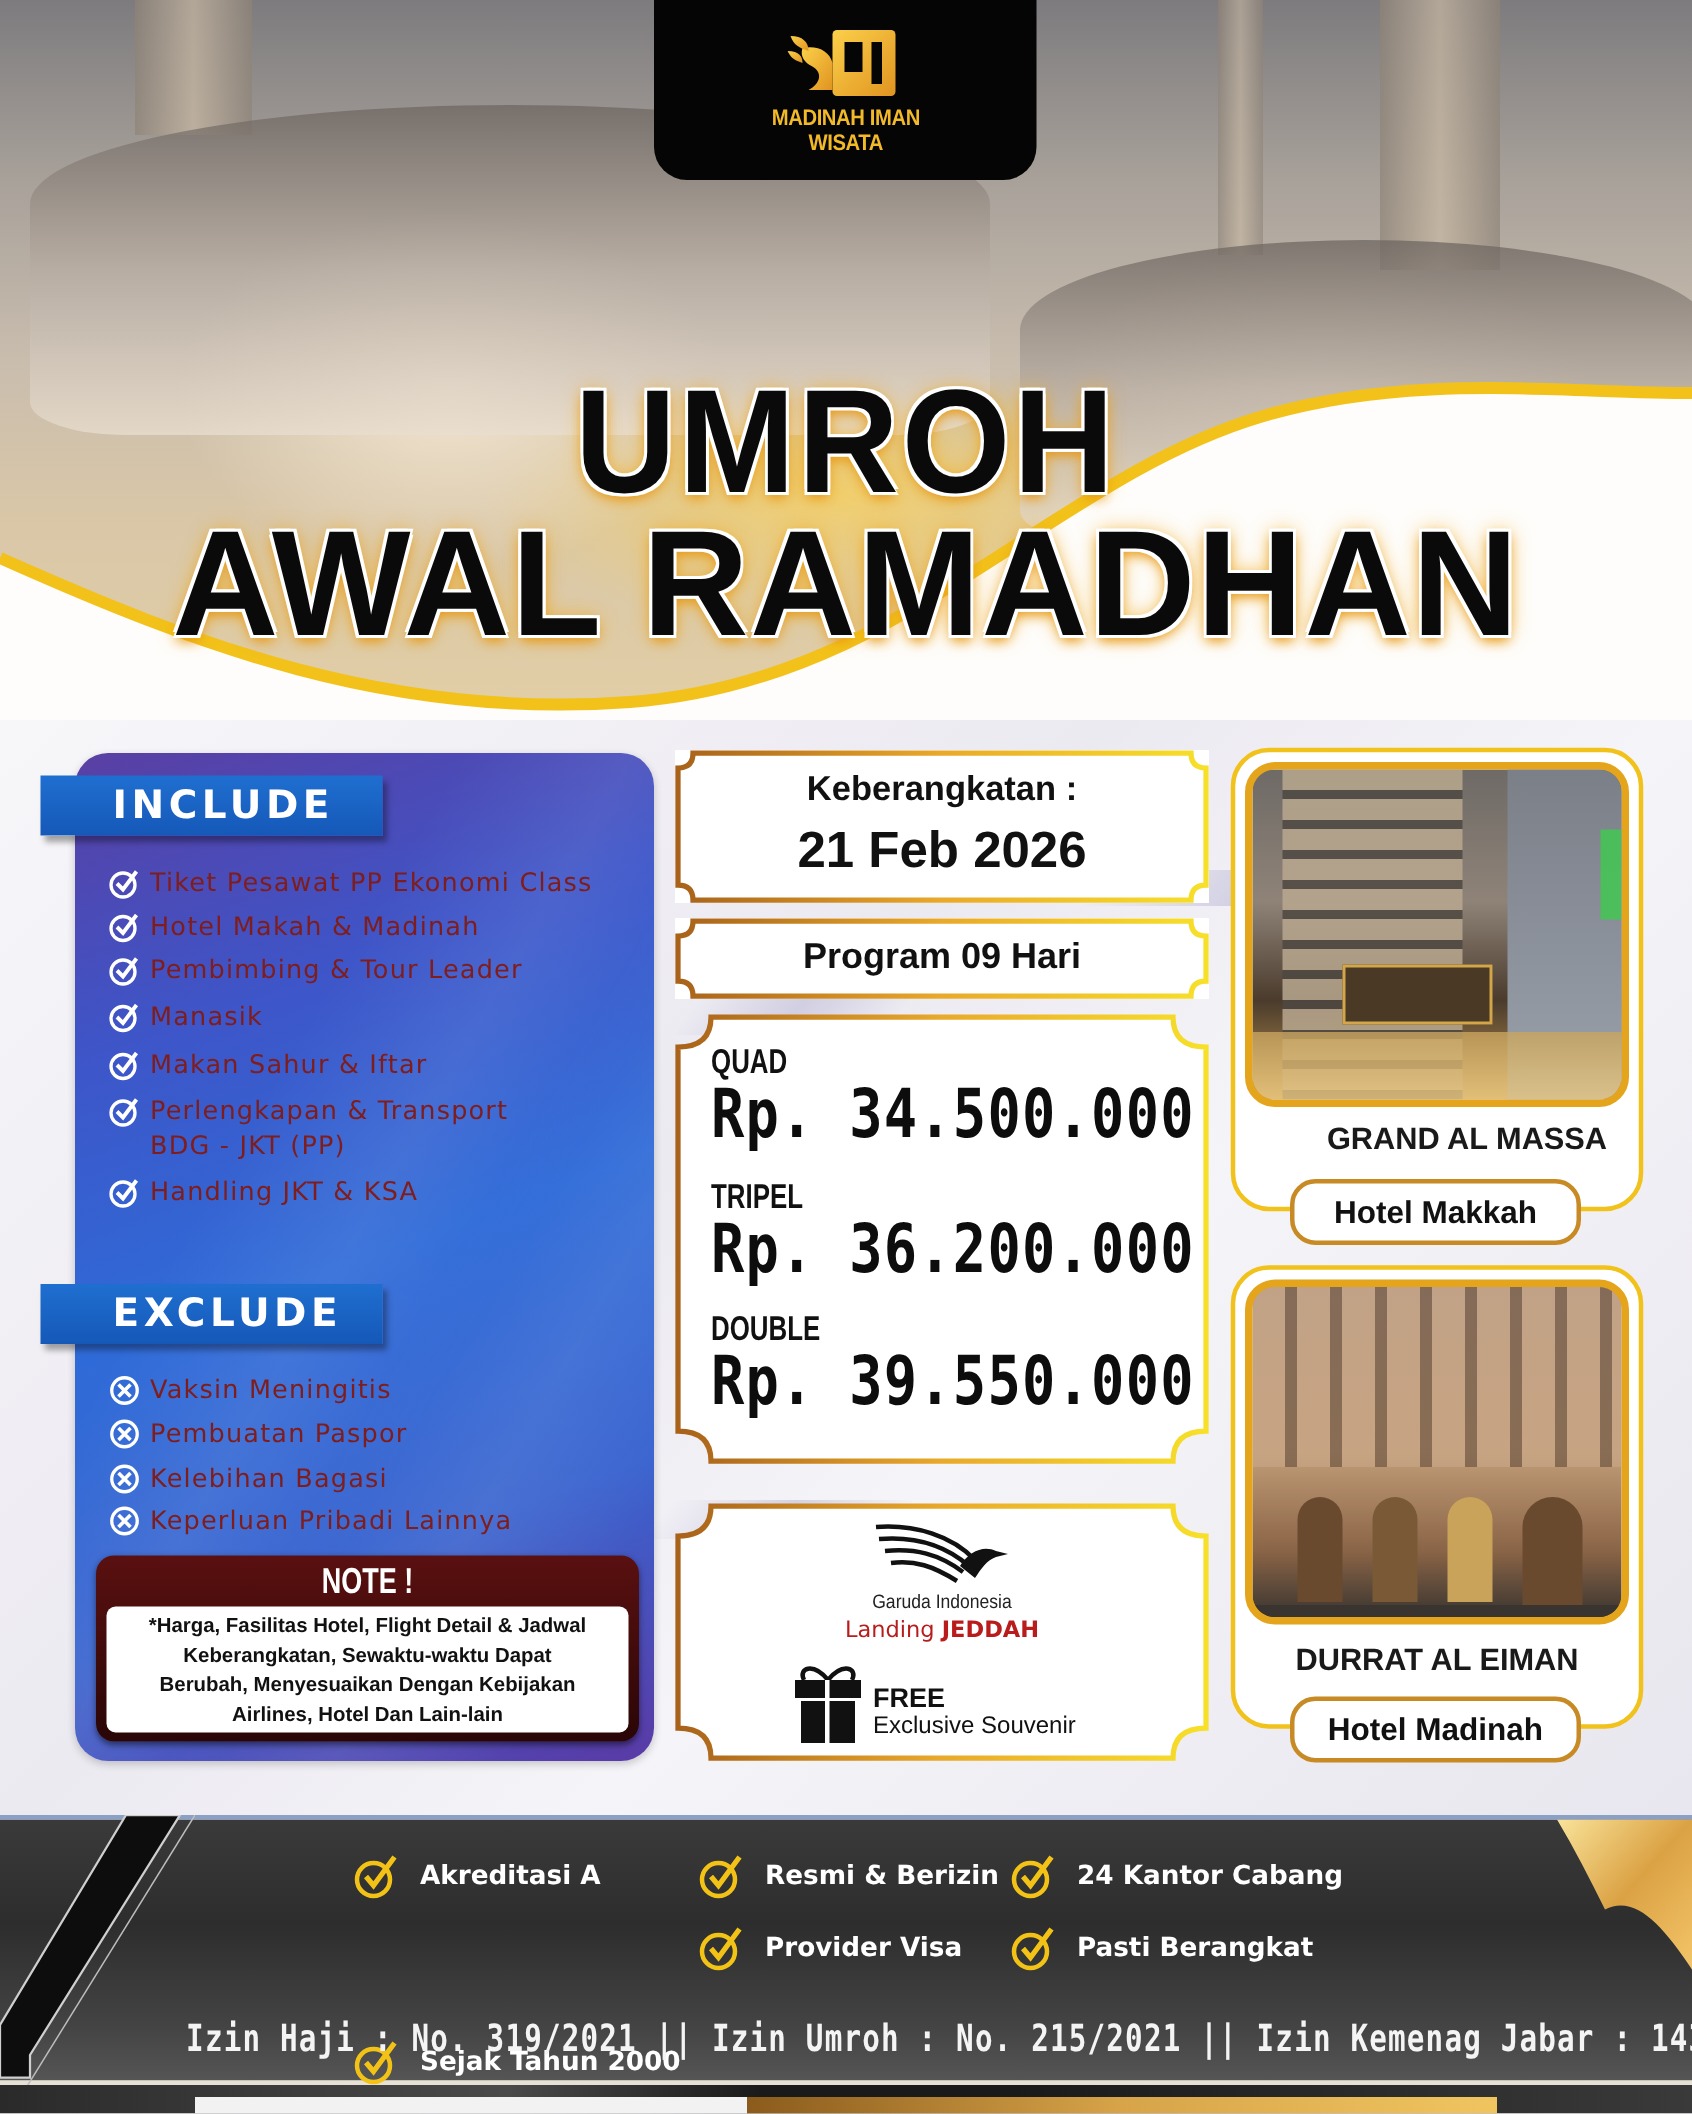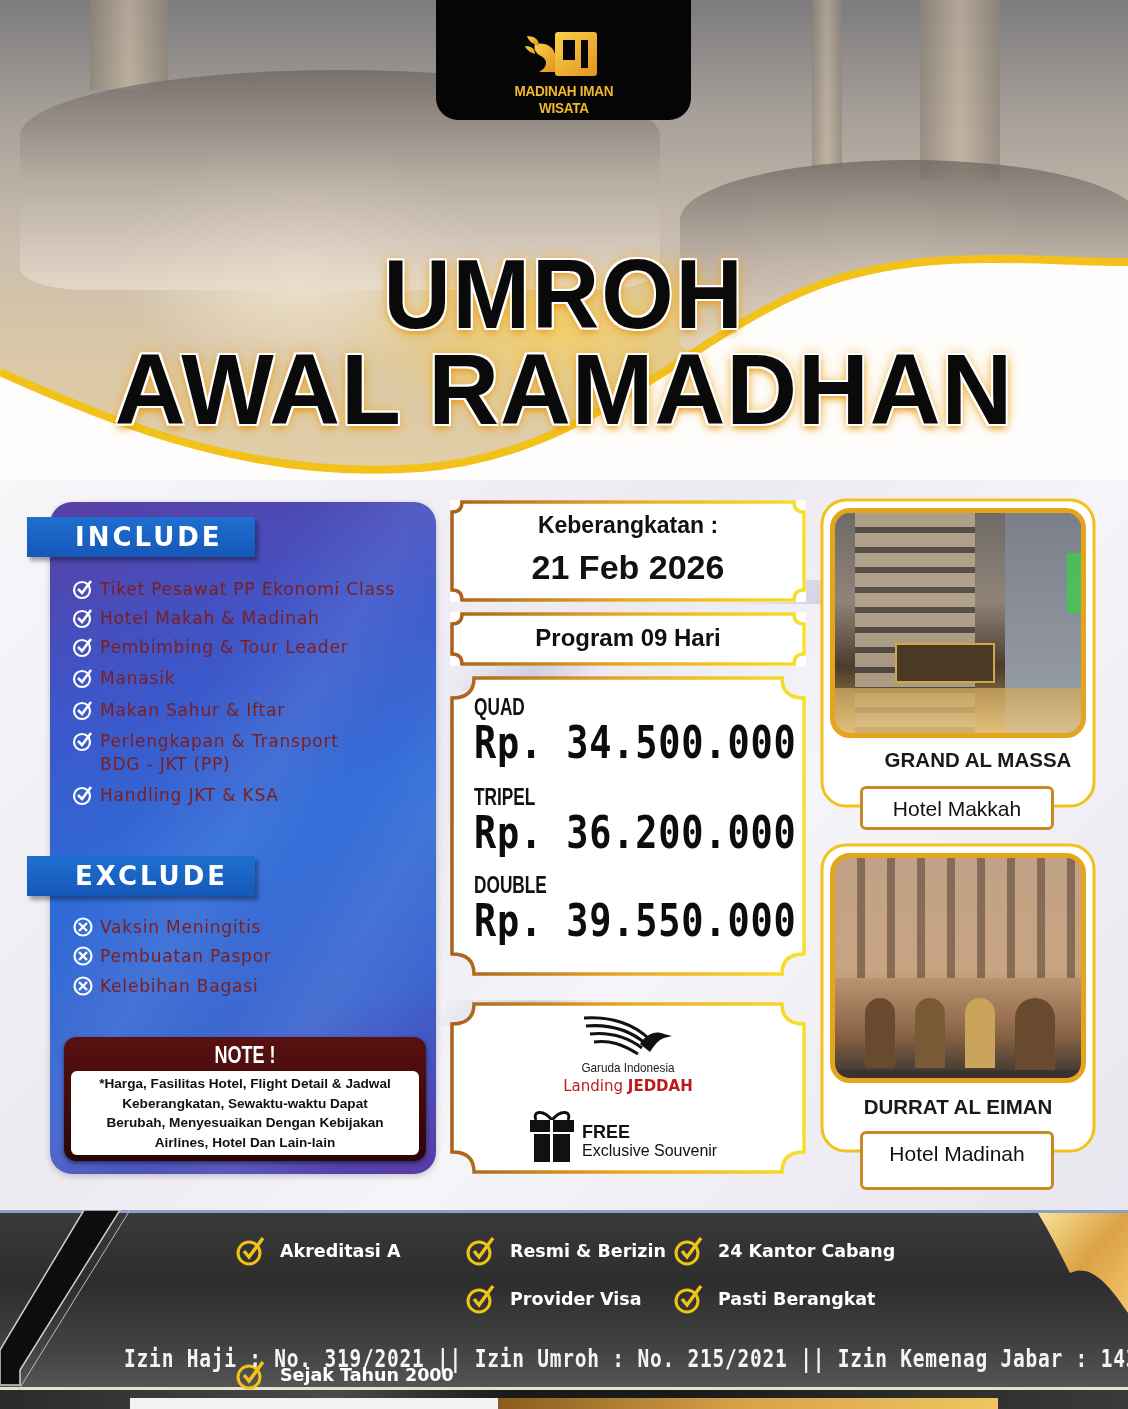--- a/index.html
+++ b/index.html
@@ -9,21 +9,21 @@
   .hero { position: absolute; left: 0; top: 0; width: 1128px; height: 480px; overflow: hidden;
     background:
       radial-gradient(ellipse 260px 170px at 300px 260px, rgba(245,232,210,0.95), rgba(245,232,210,0) 70%),
       radial-gradient(ellipse 260px 170px at 880px 280px, rgba(235,222,200,0.9), rgba(235,222,200,0) 70%),
       radial-gradient(ellipse 320px 120px at 560px 330px, rgba(250,210,90,0.75), rgba(250,210,90,0) 75%),
       linear-gradient(180deg, #7d7b7e 0%, #a8a19a 25%, #c9bdae 50%, #d8c6a8 70%, #e2cfa6 100%);
   }
   .canopy { position: absolute; border-radius: 50% 50% 10% 10% / 30% 30% 10% 10%; background: linear-gradient(180deg, #6d6560 0%, #b7aca2 50%, #e9ded0 100%); opacity: 0.75; }
   .minaret { position: absolute; background: linear-gradient(90deg, #8e8377, #c9b9a3, #8e8377); }
   .white-wave { position: absolute; left: 0; top: 0; width: 1128px; height: 480px; }
-  .logo-box { position: absolute; left: 436px; top: 0; width: 255px; height: 120px; background: #050505; border-radius: 0 0 22px 22px; display: flex; flex-direction: column; align-items: center; padding-top: 32px; }
+  .logo-box { position: absolute; left: 436px; top: 0; width: 255px; height: 120px; background: #050505; border-radius: 0 0 22px 22px; display: flex; flex-direction: column; align-items: center; padding-top: 20px; }
   .logo-mark { width: 78px; height: 44px; }
   .logo-text { color: #f2b928; font-family: "Liberation Sans", sans-serif; font-weight: bold; font-size: 15px; line-height: 17px; text-align: center; margin-top: 6px; letter-spacing: -0.3px; transform: scaleX(0.9); }
   .title { position: absolute; left: 0; width: 1128px; text-align: center; font-family: "Liberation Sans", sans-serif; font-weight: 900; color: #0a0a0a;
     text-shadow: 0 0 2px #fff, 2px 2px 0 #fff, -2px -2px 0 #fff, 2px -2px 0 #fff, -2px 2px 0 #fff, 0 4px 8px rgba(230,150,20,0.9), 0 0 14px rgba(240,170,30,0.8); }
   .title1 { top: 238px; font-size: 98px; letter-spacing: 2px; transform: scaleX(0.95); }
   .title2 { top: 332px; font-size: 100px; letter-spacing: 1px; transform: scaleX(0.98); }
 
   
   .main-bg { position: absolute; left: 0; top: 480px; width: 1128px; height: 730px; background: linear-gradient(135deg, #f7f6f9 0%, #eceaf1 40%, #f5f4f8 60%, #e8e6ee 100%); }
   .diag { position: absolute; background: linear-gradient(100deg, rgba(190,188,215,0) 0%, rgba(190,188,215,0.6) 50%, rgba(190,188,215,0) 100%); transform: skewX(-35deg); }
@@ -44,21 +44,21 @@
   
   .ticket { position: absolute; background: #fff; }
   .ticket svg.frame { position: absolute; left: 0; top: 0; }
   .t-label { position: absolute; width: 100%; text-align: center; color: #111; font-family: "Liberation Sans", sans-serif; font-weight: bold; }
   .price-lbl { position: absolute; left: 24px; color: #111; font-family: "Liberation Sans", sans-serif; font-weight: bold; font-size: 23px; transform: scaleX(0.75); transform-origin: left; }
   .price-val { position: absolute; left: 24px; color: #0d0d0d; font-family: "DejaVu Sans Mono", monospace; font-weight: bold; font-size: 45px; letter-spacing: 1px; transform: scaleX(0.82); transform-origin: left; white-space: nowrap; }
 
   
   .hotel { position: absolute; }
   .hotel-name { position: absolute; width: 100%; text-align: center; font-family: "Liberation Sans", sans-serif; font-weight: bold; font-size: 20.5px; color: #1a1a1a; }
-  .hotel-tag { position: absolute; background: #fff; border-radius: 6px; text-align: center; font-family: "Liberation Sans", sans-serif; font-weight: normal; font-size: 21px; color: #111; }
+  .hotel-tag { position: absolute; background: #fff; border-radius: 17px; text-align: center; font-family: "Liberation Sans", sans-serif; font-weight: bold; font-size: 21px; color: #111; }
 
   
   .footer { position: absolute; left: 0; top: 1210px; width: 1128px; height: 180px; background: linear-gradient(180deg, #3a3a3a 0%, #2d2d2d 40%, #444 80%, #555 100%); border-top: 3px solid #8ba0c4; border-bottom: 3px solid #e6e1d3; }
   .footer-bottom { position: absolute; left: 0; top: 1390px; width: 1128px; height: 19px; background: linear-gradient(90deg, #2a2a2a 0%, #4a4a4a 30%, #1a1a1a 45%, #1a1a1a 60%, #3a3a3a 100%); }
   .footer-bottom .gold-strip { position: absolute; left: 498px; top: 8px; width: 500px; height: 11px; background: linear-gradient(90deg, #8a5b1c, #d7a449, #f0c560); }
   .footer-bottom .white-strip { position: absolute; left: 130px; top: 8px; width: 368px; height: 11px; background: #f2f2f2; }
   .feat { position: absolute; display: flex; align-items: center; color: #fff; font-family: "DejaVu Sans", sans-serif; font-weight: bold; font-size: 17.5px; }
   .feat .chk { width: 30px; height: 30px; margin-right: 14px; }
   .license { position: absolute; left: 0; top: 1344px; width: 1128px; text-align: center; color: #f4f4f4; font-family: "DejaVu Sans Mono", monospace; font-weight: bold; font-size: 25px; letter-spacing: 1px; transform: scaleX(0.78); white-space: nowrap; }
   .corner-ribbon { position: absolute; left: 0; top: 1210px; width: 130px; height: 180px; }
@@ -186,20 +186,27 @@
       </svg>
     <span class="txt">Pembuatan Paspor</span>
   </li>
   <li style="height:28px;">
     <svg class="ico" viewBox="0 0 22 22">
         <circle cx="11" cy="11" r="8.5" fill="none" stroke="#fff" stroke-width="2.2"></circle>
         <path d="M7,7 L15,15 M15,7 L7,15" stroke="#fff" stroke-width="2.4"></path>
       </svg>
     <span class="txt">Kelebihan Bagasi</span>
   </li>
+  <li style="height:29px;">
+    <svg class="ico" viewBox="0 0 22 22">
+        <circle cx="11" cy="11" r="8.5" fill="none" stroke="#fff" stroke-width="2.2"></circle>
+        <path d="M7,7 L15,15 M15,7 L7,15" stroke="#fff" stroke-width="2.4"></path>
+      </svg>
+    <span class="txt">Keperluan Pribadi Lainnya</span>
+  </li>
 </ul>
 
 <div class="note-box">
   <div class="note-title">NOTE !</div>
   <div class="note-body">
     <div>*Harga, Fasilitas Hotel, Flight Detail &amp; Jadwal</div>
     <div>Keberangkatan, Sewaktu-waktu Dapat</div>
     <div>Berubah, Menyesuaikan Dengan Kebijakan</div>
     <div>Airlines, Hotel Dan Lain-lain</div>
   </div>
@@ -286,21 +293,21 @@
   </svg>
   <div style="position:absolute;left:10px;top:10px;width:256px;height:230px;border-radius:20px;border:5px solid #e4a51d;overflow:hidden;background:linear-gradient(180deg,#b89a82 0%,#c29d78 50%,#8a6446 80%,#3a3530 100%);">
     <div style="position:absolute;left:0;top:0;width:256px;height:120px;background:repeating-linear-gradient(90deg,#caa98a 0 22px,#5a4536 22px 30px);opacity:.55;"></div>
     <div style="position:absolute;left:30px;top:140px;width:30px;height:70px;border-radius:15px 15px 0 0;background:#6a4a2e;"></div>
     <div style="position:absolute;left:80px;top:140px;width:30px;height:70px;border-radius:15px 15px 0 0;background:#7a5a36;"></div>
     <div style="position:absolute;left:130px;top:140px;width:30px;height:70px;border-radius:15px 15px 0 0;background:#c9a35a;"></div>
     <div style="position:absolute;left:180px;top:140px;width:40px;height:80px;border-radius:20px 20px 0 0;background:#6a4a2e;"></div>
     <div style="position:absolute;left:0;top:212px;width:256px;height:18px;background:#3a3430;"></div>
   </div>
   <div class="hotel-name" style="top:252px;">DURRAT AL EIMAN</div>
-  <div class="hotel-tag" style="left:40px;top:288px;width:194px;height:59px;line-height:40px;border:3px solid #c88a24;">Hotel Madinah</div>
+  <div class="hotel-tag" style="left:40px;top:288px;width:194px;height:44px;line-height:40px;border:3px solid #c88a24;">Hotel Madinah</div>
 </div>
 
 <div class="footer"></div>
 <svg class="corner-ribbon" viewBox="0 0 130 180">
   <path d="M0,140 L0,175 L20,175 L20,160 L120,0 L84,0 Z" fill="#0d0d0d" stroke="#cfcfcf" stroke-width="1.5"></path>
   <path d="M0,210 L130,0" stroke="#bdbdbd" stroke-width="1"></path>
 </svg>
 <svg class="page-curl" viewBox="0 0 98 108">
   <defs>
       <linearGradient id="cg" x1="0" y1="0" x2="1" y2="1">

